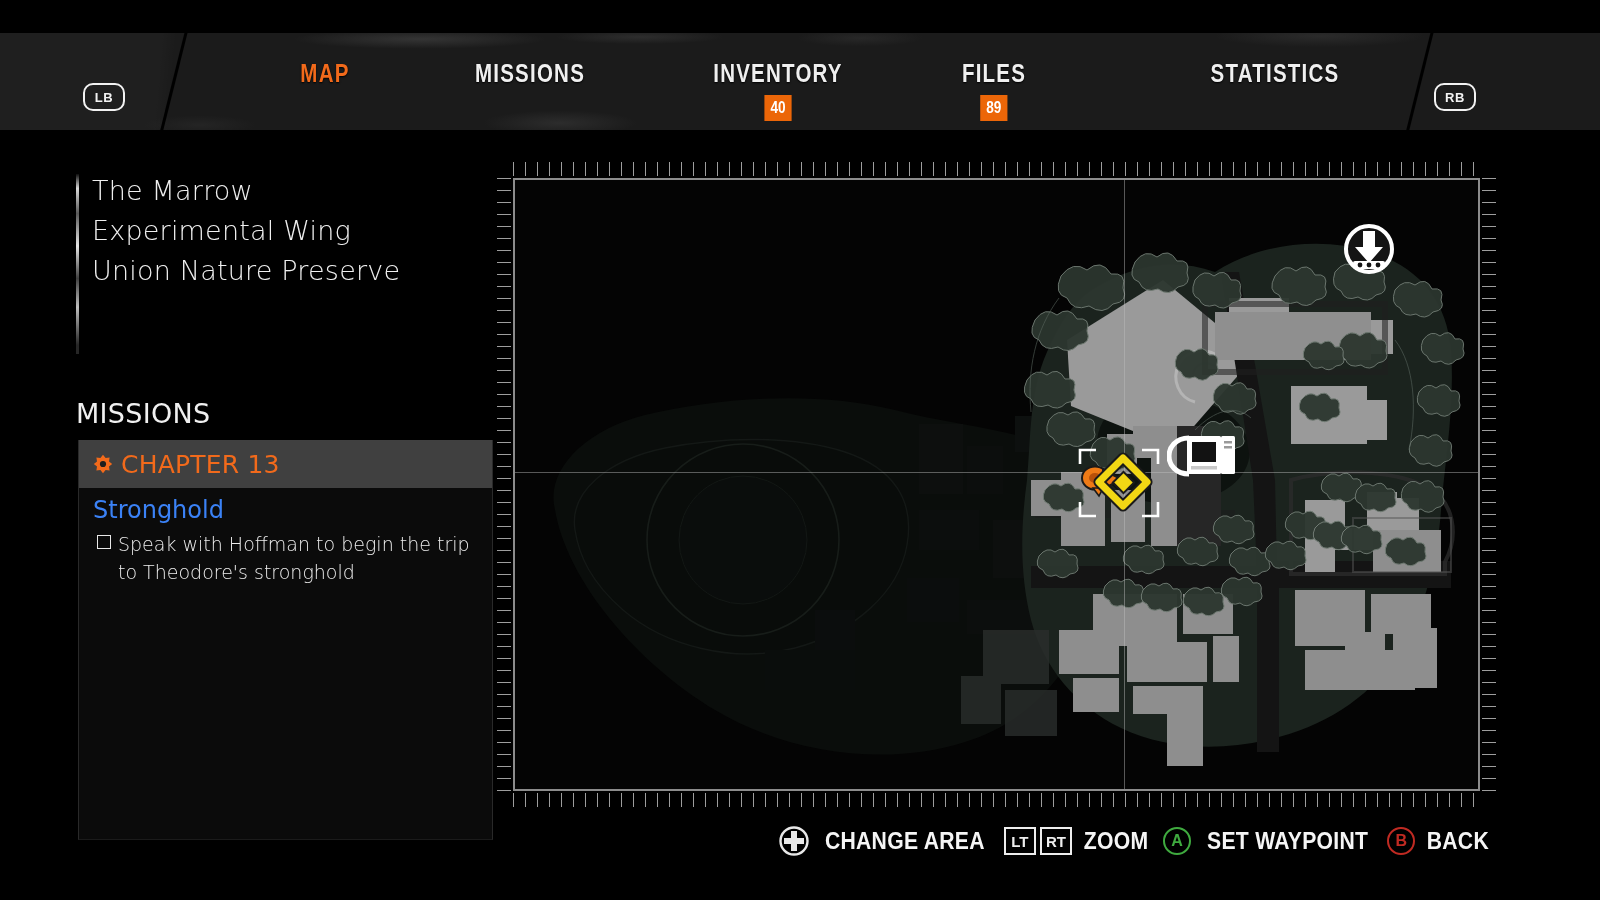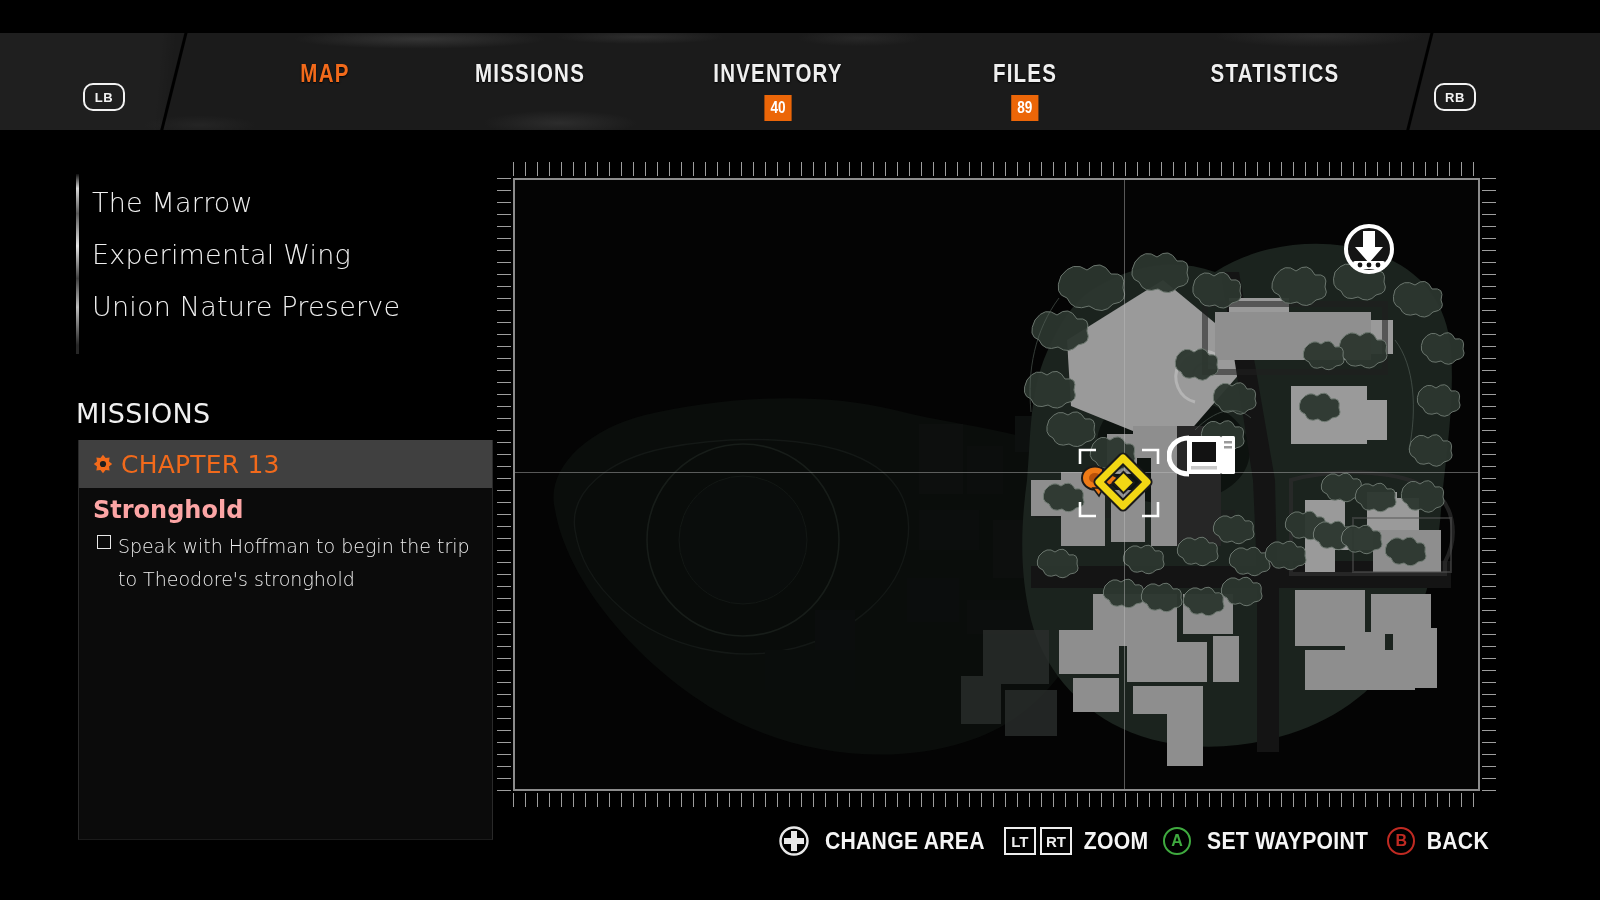--- a/index.html
+++ b/index.html
@@ -124,21 +124,20 @@
   .area-item {
     height: 40px;
     display: flex; align-items: center;
     padding-left: 30px;
     color: #efefef;
     font-size: 27px;
     font-weight: 300;
     letter-spacing: 0.2px;
     cursor: pointer;
     font-family: "DejaVu Sans", sans-serif;
-    margin-top: 12px;
   }
   .area-item span { display: block; }
   .area-item.selected {
     background: linear-gradient(to right, #4a2108 0%, #46200a 62%, #2a1307 88%, #140902 100%);
     color: #f26a1b;
   }
 
   .missions-heading {
     position: absolute; left: 14px; top: 228px;
     color: #f0f0f0;
@@ -171,41 +170,41 @@
     display: block;
   }
   .chapter-label {
     color: #f26a1b;
     font-size: 25px;
     font-weight: 400;
     font-family: "DejaVu Sans", sans-serif;
     letter-spacing: 0.2px;
   }
   .mission-title {
-    color: #fca5a5;
+    color: #3b82f6;
     font-size: 24px;
-    font-weight: 700;
+    font-weight: 400;
     padding: 8px 0 2px 14px;
     font-family: "DejaVu Sans", sans-serif;
   }
   .objective {
     display: flex;
     padding: 4px 16px 0 18px;
   }
   .obj-check {
     width: 14px; height: 14px;
     border: 1.6px solid #e8e8e8;
     flex: 0 0 auto;
     margin-top: 5px; margin-right: 7px;
   }
   .obj-text {
     color: #ededed;
     font-size: 19px;
     font-weight: 300;
-    line-height: 33px;
+    line-height: 28px;
     font-family: "DejaVu Sans", sans-serif;
   }
 
   
   .map-wrap {
     position: absolute;
     left: 513px; top: 178px;
     width: 967px; height: 613px;
   }
   .map-frame {
@@ -347,21 +346,21 @@
     <div class="bumper rb">RB</div>
 
     <div class="nav-tabs" id="nav-tabs">
         <div class="nav-tab active" style="left: 70px; margin-left: 45px;">
           <span class="nav-label">MAP</span>
         </div>
         <div class="nav-tab" style="left: 320px;">
           <span class="nav-label">MISSIONS</span>
         </div>
         <div class="nav-tab" style="left: 568px;"><span class="nav-label">INVENTORY</span><span class="nav-badge">40</span></div>
-        <div class="nav-tab" style="left: 815px;"><span class="nav-label">FILES</span><span class="nav-badge">89</span></div>
+        <div class="nav-tab" style="left: 784px;"><span class="nav-label">FILES</span><span class="nav-badge">89</span></div>
         <div class="nav-tab" style="left: 1065px;">
           <span class="nav-label">STATISTICS</span>
         </div>
       </div>
   </div>
 
   <div class="letterbox-top"></div>
   <div class="letterbox-bottom"></div>
 
   <div class="left-panel">

